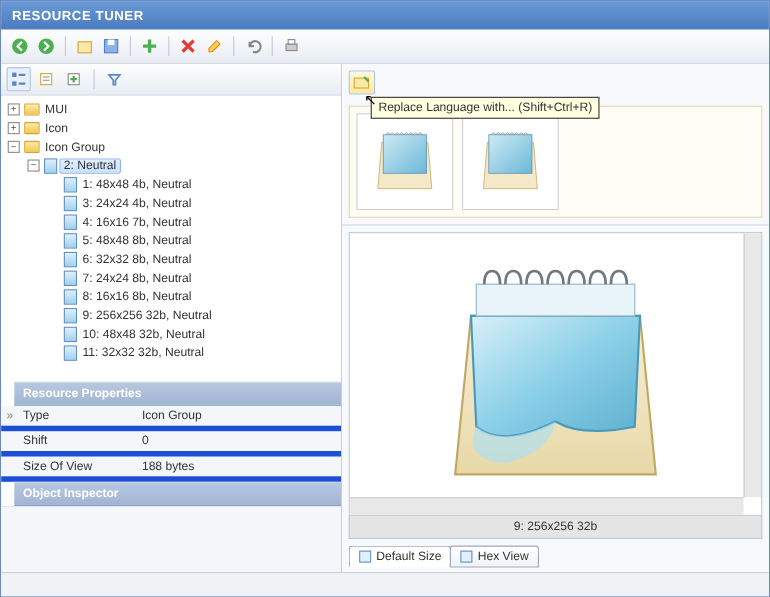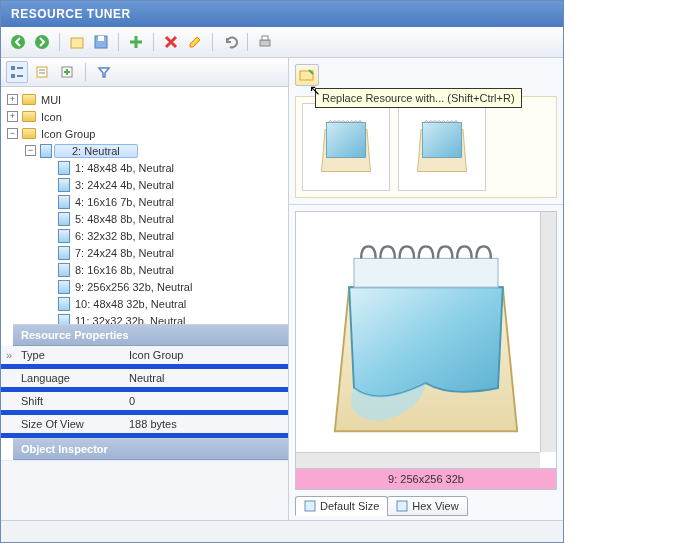--- a/index.html
+++ b/index.html
@@ -1,53 +1,53 @@
 <!DOCTYPE html>
 <html><head>
 <meta charset="utf-8">
 <style>
   * { box-sizing: border-box; margin: 0; padding: 0; }
   body { font-family: Tahoma, Arial, sans-serif; font-size: 11px; color: #333; background: #fff; overflow: hidden; }
-  .window { width: 564px; height: 543px; border: 1px solid #6b8bbd; display: flex; flex-direction: column; }
+  .window { width: 700px; height: 543px; border: 1px solid #6b8bbd; display: flex; flex-direction: column; }
   .titlebar { background: linear-gradient(#6b99d6, #4a7bc0); color: #fff; font-weight: bold; font-size: 12px; padding: 6px 10px; letter-spacing: 0.5px; }
   .toolbar { background: linear-gradient(#fefefe, #e8ecf3); border-bottom: 1px solid #c8d0de; padding: 4px 6px; display: flex; align-items: center; gap: 2px; }
   .tb-btn { width: 22px; height: 22px; display: flex; align-items: center; justify-content: center; border: 1px solid transparent; border-radius: 2px; cursor: pointer; }
   .tb-sep { width: 1px; height: 18px; background: #c0c8d8; margin: 0 4px; }
   .content { flex: 1; display: flex; overflow: hidden; }
   .left-pane { width: 310px; display: flex; flex-direction: column; border-right: 1px solid #c8d0de; }
   .mini-toolbar { background: linear-gradient(#fefefe, #e8ecf3); border-bottom: 1px solid #c8d0de; padding: 3px 5px; display: flex; gap: 3px; align-items: center; }
   .mini-btn { width: 22px; height: 22px; display: flex; align-items: center; justify-content: center; border: 1px solid transparent; border-radius: 2px; cursor: pointer; }
   .mini-btn.active { border-color: #b0c4e8; background: #e8f0fc; }
   .tree { flex: 1; overflow-y: auto; background: #fff; padding: 4px; }
   .tree-row { white-space: nowrap; padding: 1px 0; display: flex; align-items: center; gap: 2px; height: 17px; }
   .tree-toggle { width: 11px; height: 11px; border: 1px solid #8b8b8b; display: inline-flex; align-items: center; justify-content: center; font-size: 9px; line-height: 1; color: #555; cursor: pointer; margin-right: 2px; background:#fff;}
   .tree-toggle.empty { border: none; }
   .folder-ic { background: linear-gradient(#ffe9a8, #f0c850); border: 1px solid #d0a830; border-radius: 1px; width: 14px; height: 11px; }
   .res-ic { background: linear-gradient(#e0f0ff, #a0d0f0); border: 1px solid #6090c0; width: 12px; height: 14px; flex-shrink:0; }
   .tree-label { padding: 0 3px; }
-  .selected { background: linear-gradient(#e0eeff, #c8e0ff); border: 1px solid #90b8e8; border-radius: 2px; padding: 0 17px; }
+  .selected { background: linear-gradient(#e0eeff, #c8e0ff); border: 1px solid #90b8e8; border-radius: 2px; padding: 0 3px; }
   .indent { display: inline-block; }
   .panel-header { background: linear-gradient(#b8c8e0, #a0b4d4); color: #fff; font-weight: bold; padding: 4px 8px; font-size: 11px; border-top: 1px solid #c8d0de; border-bottom: 1px solid #8ba0c0; margin-left: 12px; }
   .props { background: #f4f6fa; font-size: 11px; }
   .props-row { display: flex; border-bottom: 5px solid #1d4ed8; }
   .props-key { width: 120px; padding: 3px 8px 3px 20px; color: #333; }
   .props-val { flex: 1; padding: 3px 8px; }
   .props-row.first .props-key::before { content: "»"; position: absolute; margin-left: -15px; color: #888; }
   .right-pane { flex: 1; display: flex; flex-direction: column; background:#f8f9fc; }
   .preview-top { padding: 6px; border-bottom: 1px solid #d0d6e0;}
   .replace-area { position: relative; }
   .replace-btn { width: 24px; height: 22px; border: 1px solid #b0c4e8; background: linear-gradient(#fff8e0,#ffe8a0); border-radius: 2px; display:flex; align-items:center; justify-content:center; cursor:pointer;}
   .tooltip { position: absolute; left: 20px; top: 24px; background: #ffffe1; border: 1px solid #333; padding: 3px 6px; font-size: 11px; white-space: nowrap; z-index: 10; }
   .cursor { position: absolute; left: 14px; top: 18px; font-size: 14px; z-index: 11; color:#000;}
   .thumbs { display: flex; gap: 8px; margin-top: 10px; padding: 6px; border: 1px solid #e4d8b0; background: #fffef6; }
   .thumb { width: 88px; height: 88px; border: 1px solid #d0d0d0; background: #fff; display: flex; align-items: center; justify-content: center; }
   .preview-main { flex: 1; margin: 6px; border: 1px solid #c0c8d8; background: #fff; display: flex; flex-direction: column; align-items:center; justify-content:center; overflow:hidden; position:relative;}
   .preview-scroll-v { position:absolute; right:0; top:0; bottom:16px; width:16px; background:#e8e8e8; border-left:1px solid #ccc;}
   .preview-scroll-h { position:absolute; left:0; right:16px; bottom:0; height:16px; background:#e8e8e8; border-top:1px solid #ccc;}
-  .preview-caption { text-align: center; padding: 4px; font-size: 11px; border: 1px solid #c0c8d8; border-top:none; margin: -6px 6px 4px 6px; background:#f9a8d4;}
+  .preview-caption { text-align: center; padding: 4px; font-size: 11px; border: 1px solid #c0c8d8; border-top:none; margin: -6px 6px 4px 6px; background:#e5e5e5;}
   .tabs { display: flex; padding: 2px 6px 4px 6px; gap: 0; align-items: flex-end; }
   .tab { border: 1px solid #a0a8b8; border-top-left-radius: 3px; border-top-right-radius: 3px; padding: 3px 8px; background: linear-gradient(#fff,#eef2f8); display:flex; align-items:center; gap:4px; cursor:pointer; font-size:11px;}
   .tab + .tab { margin-left: -1px; }
   .tab.active { background: #fff; border-bottom-color: #fff; }
   .statusbar { height: 22px; border-top: 1px solid #c8d0de; background: #f0f2f6; }
   .blank-row { height: 60px; background:#f4f6fa; border-top:1px solid #e4e8f0;}
   svg { display: block; }
 </style>
 </head>
 <body>
@@ -232,24 +232,20 @@
           </div>
         </div>
 
       <div class="panel-header">Resource Properties</div>
       <div class="props" id="props">
           <div class="props-row first">
             <div class="props-key">Type</div>
             <div class="props-val">Icon Group</div>
           </div>
           <div class="props-row">
-            <div class="props-key">Language</div>
-            <div class="props-val">Neutral</div>
-          </div>
-          <div class="props-row">
             <div class="props-key">Shift</div>
             <div class="props-val">0</div>
           </div>
           <div class="props-row">
             <div class="props-key">Size Of View</div>
             <div class="props-val">188 bytes</div>
           </div>
         </div>
 
       <div class="panel-header">Object Inspector</div>
@@ -259,21 +255,21 @@
     <div class="right-pane">
       <div class="preview-top">
         <div class="replace-area">
           <div class="replace-btn">
             <svg width="16" height="14">
                 <rect x="1" y="3" width="13" height="9" fill="#ffe9a8" stroke="#d0a830"></rect>
                 <path d="M10 2 L14 6" stroke="#4caf50" stroke-width="2"></path>
               </svg>
           </div>
           <div class="cursor">↖</div>
-          <div class="tooltip">Replace Resource with... (Shift+Ctrl+R)</div>
+          <div class="tooltip">Replace Language with... (Shift+Ctrl+R)</div>
         </div>
         <div class="thumbs">
           <div class="thumb">
               <svg width="70" height="70" viewBox="0 0 100 100">
                 <defs>
                   <linearGradient id="g1" x1="0" y1="0" x2="1" y2="1">
                     <stop offset="0" stop-color="#cdeaf4"></stop>
                     <stop offset="1" stop-color="#6cb8d8"></stop>
                   </linearGradient>
                 </defs>

